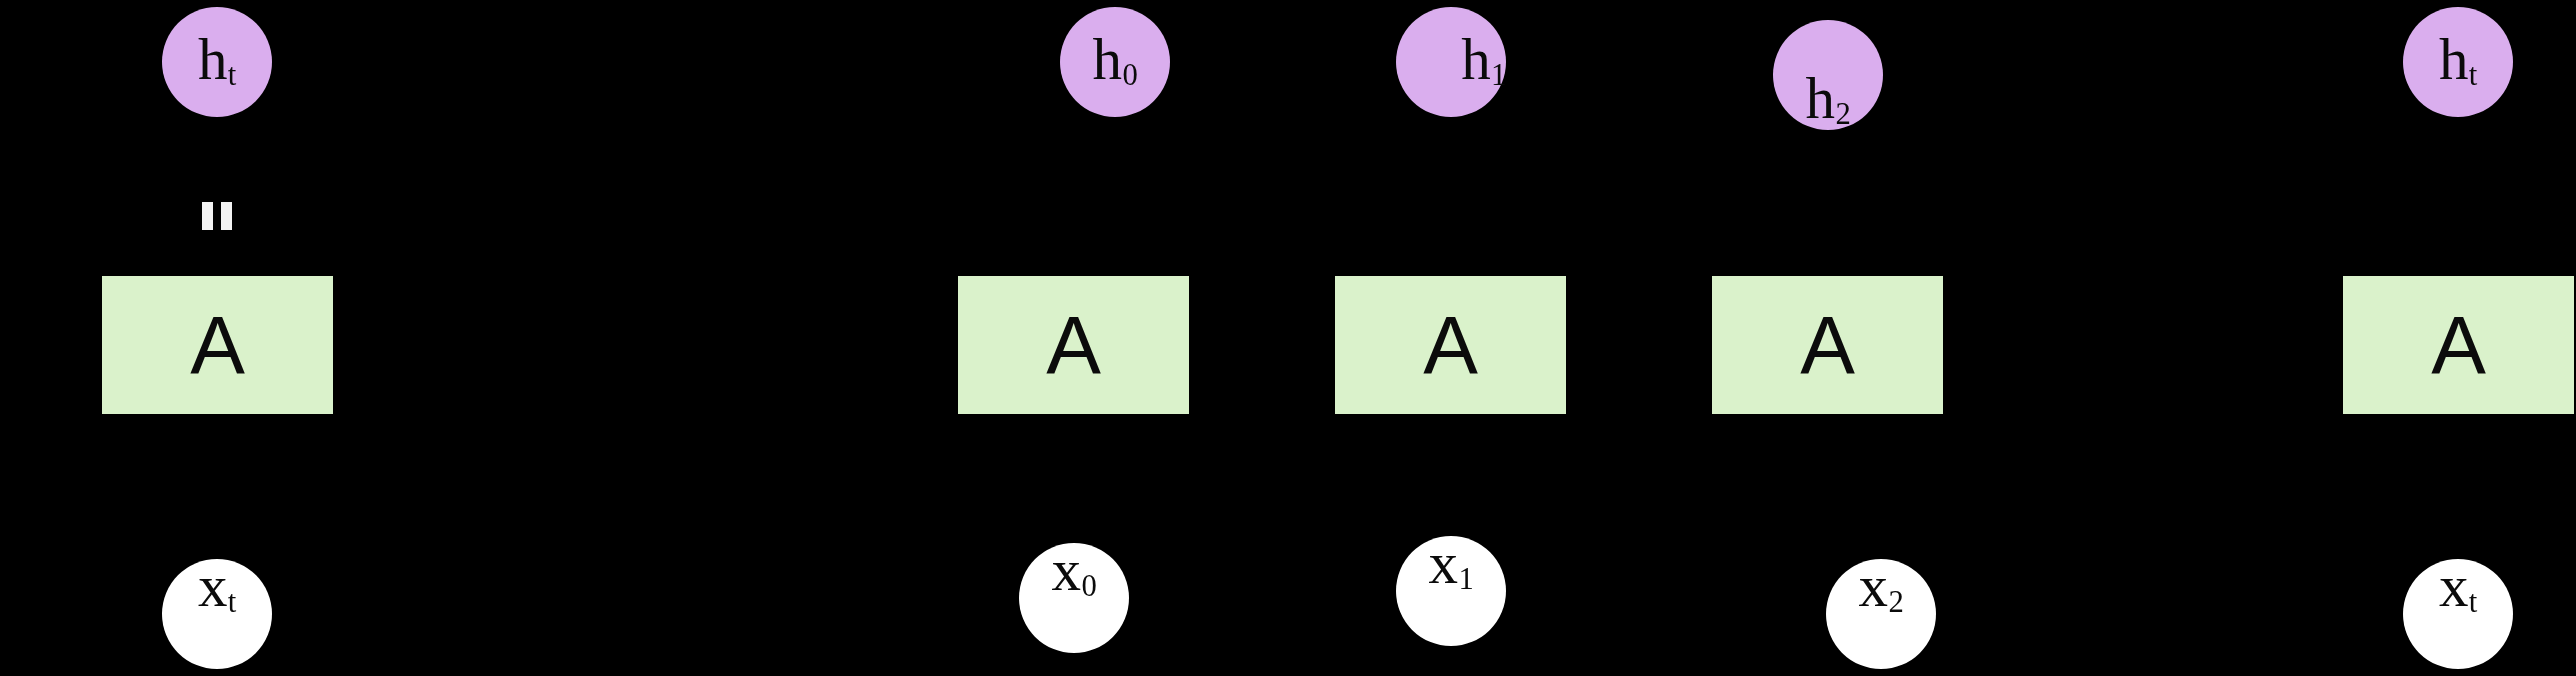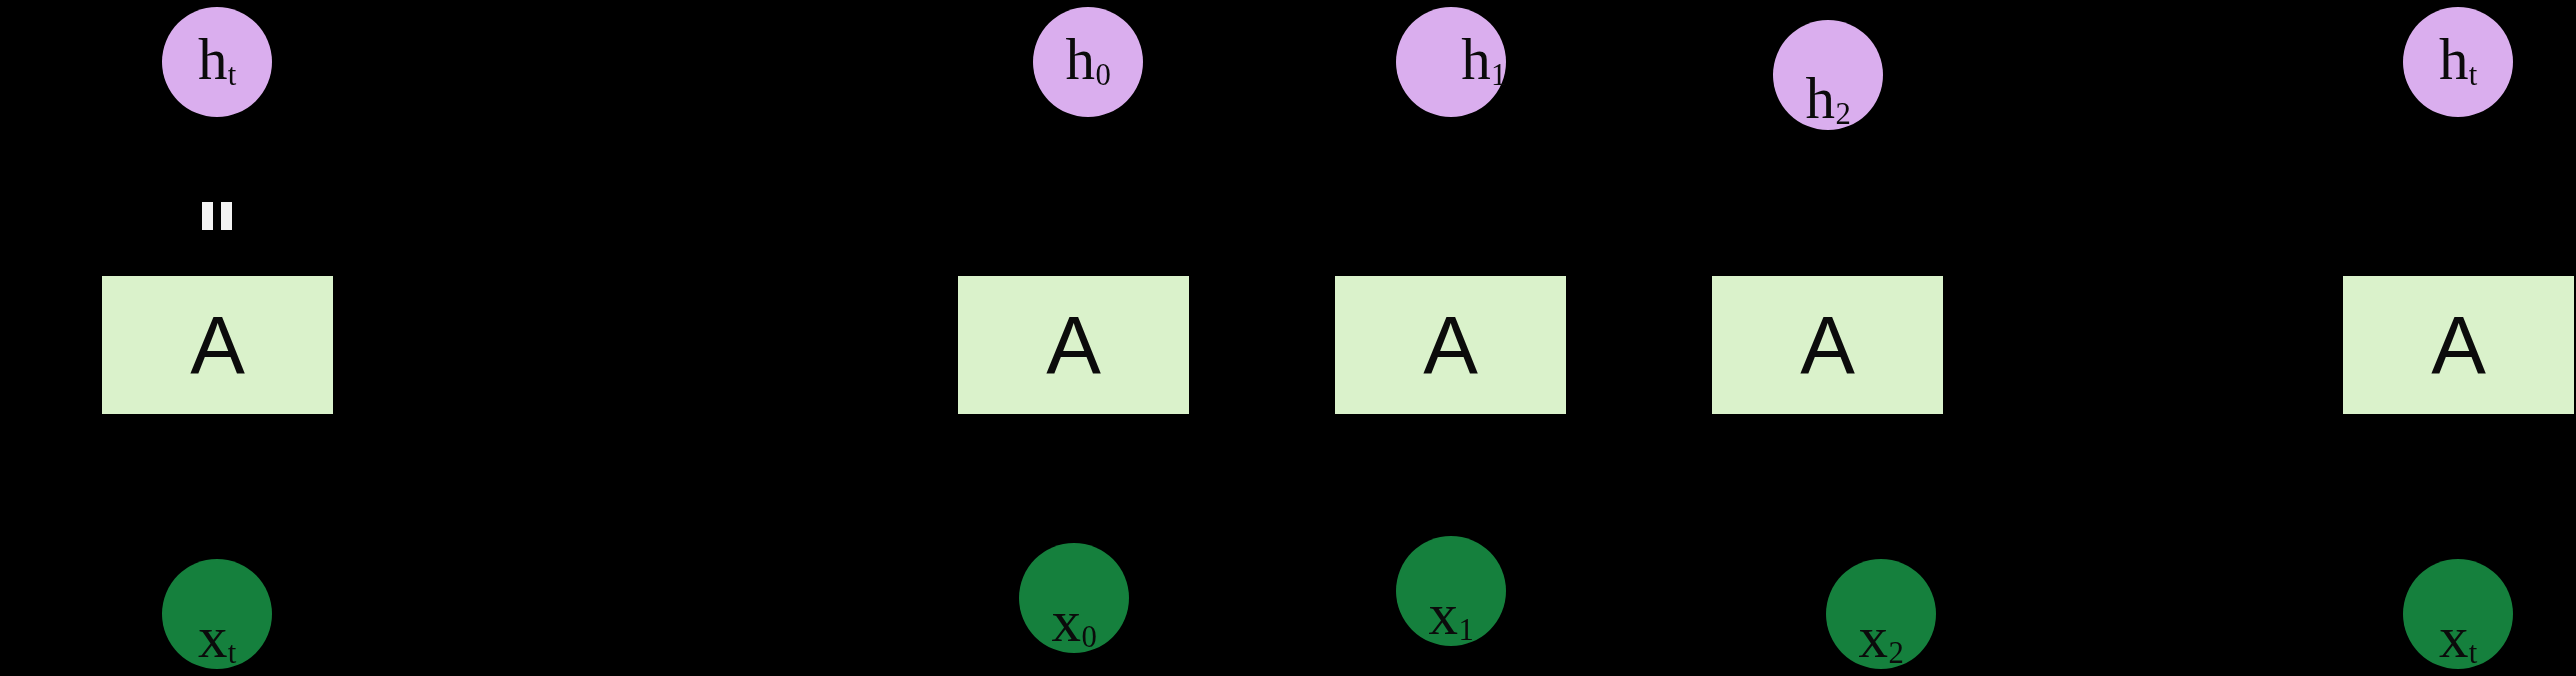--- a/index.html
+++ b/index.html
@@ -32,23 +32,23 @@
     justify-content: center;
     box-sizing: border-box;
   }
 
   
   .input-node {
     position: absolute;
     width: 110px;
     height: 110px;
     border-radius: 50%;
-    background: #15803d;
+    background: #ffffff;
     display: flex;
-    align-items: flex-end;
+    align-items: flex-start;
     justify-content: center;
     box-sizing: border-box;
   }
 
   
   .cell-box {
     position: absolute;
     background: #daf2cb;
     display: flex;
     align-items: center;
@@ -135,21 +135,21 @@
       <span class="node-label"><span>x</span><span class="sub">t</span></span>
     </div>
 
   </div>
 
   <div class="ellipsis-glyph" style="left:2056px; top:314px;">…</div>
 
   <div>
 
     <div>
-      <div class="state-node" style="left:1033px; top:6.7px;">
+      <div class="state-node" style="left:1060px; top:6.7px;">
         <span class="node-label"><span>h</span><span class="sub">0</span></span>
       </div>
       <div class="cell-box" style="left:958px; top:276px; width:231px; height:138px;">
         <span class="cell-label">A</span>
       </div>
       <div class="input-node" style="left:1019px; top:543px;">
         <span class="node-label"><span>x</span><span class="sub">0</span></span>
       </div>
     </div>
 

